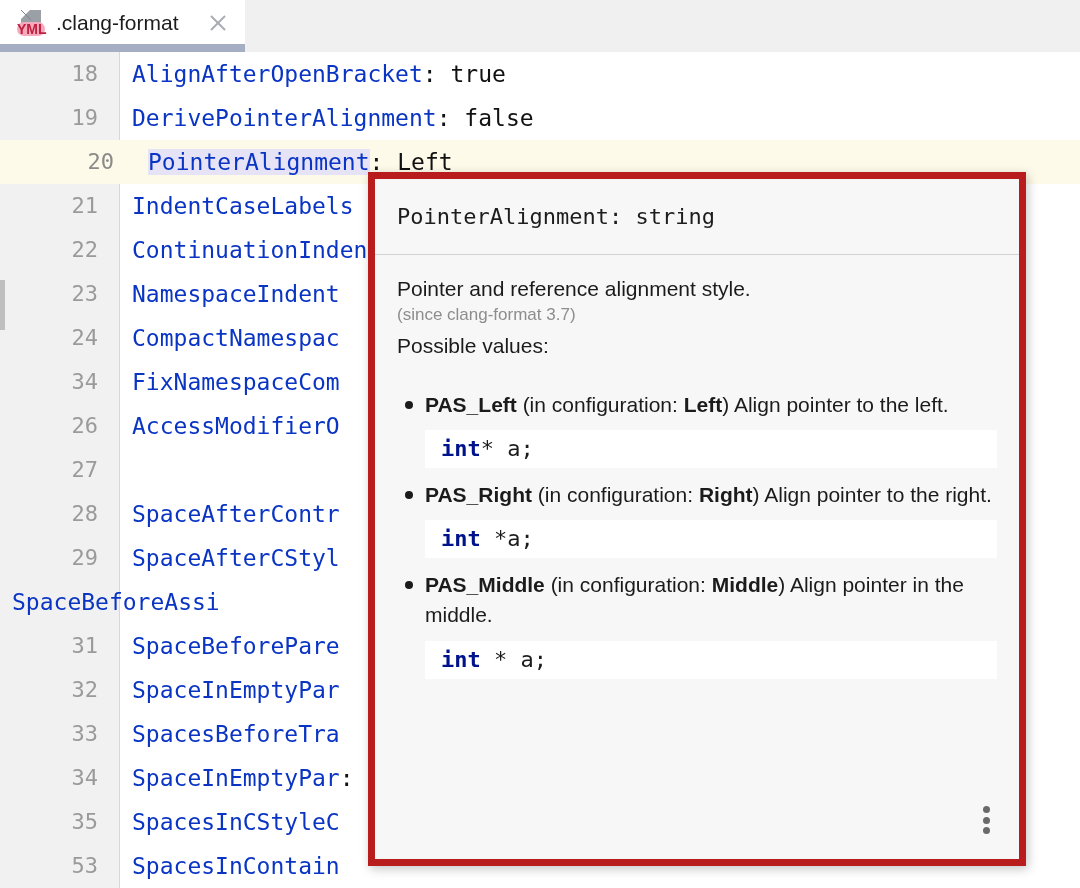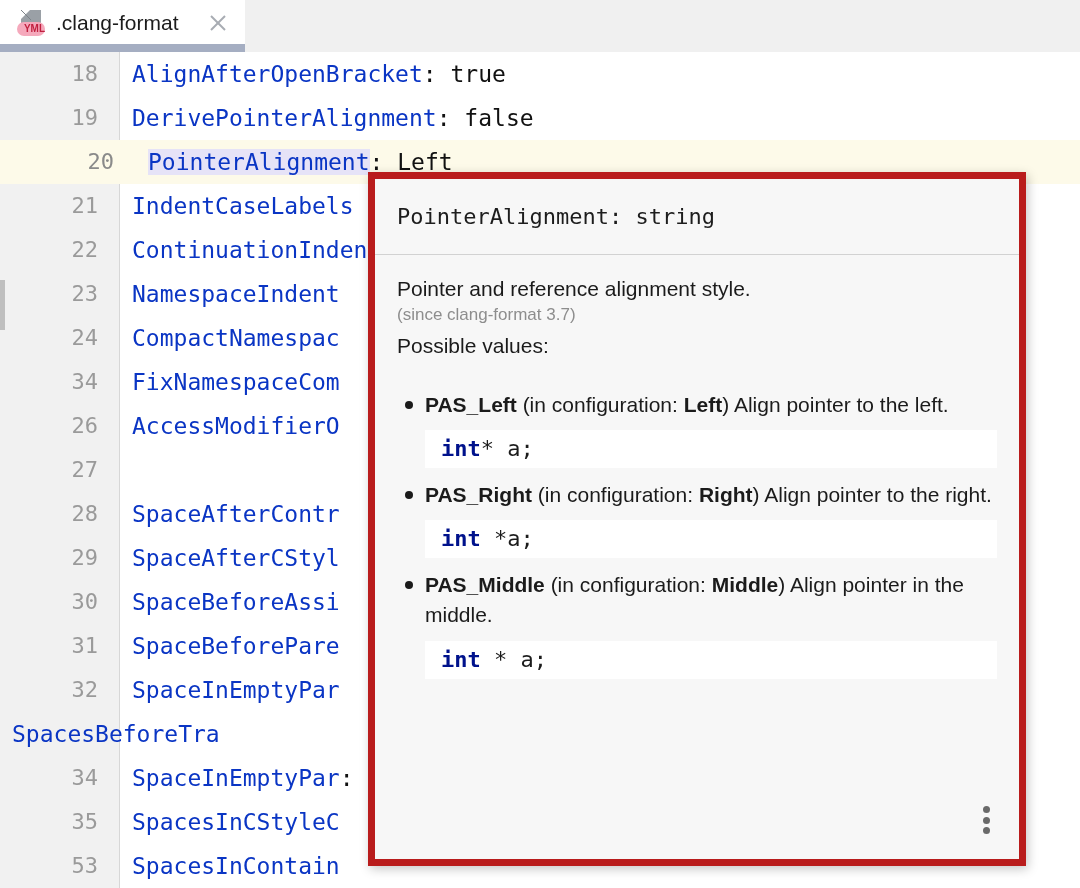--- a/index.html
+++ b/index.html
@@ -47,21 +47,21 @@
     position: absolute; left: 5px; top: 2px;
     width: 10px; height: 10px;
     border-left: 0; border-top: 0;
     background: linear-gradient(to bottom left, transparent 49.5%, #7c8288 49.5%, #7c8288 52%, transparent 52%);
   }
   .tab-icon .badge {
     position: absolute; left: 1px; top: 14px;
     width: 28px; height: 14px;
     background: #f5a9bc;
     color: #c0203f;
-    font-size: 10px;
+    font-size: 14px;
     font-weight: bold;
     letter-spacing: 0px;
     line-height: 14px;
     text-align: right;
     font-family: "Liberation Sans", sans-serif;
     border-radius: 7px;
   }
   .tab-title {
     font-size: 21px;
     color: #1c1c1c;
@@ -303,32 +303,32 @@
         </div>
         <div class="line">
           <span class="num">28</span>
           <span class="code"><span class="key">SpaceAfterContr</span></span>
         </div>
         <div class="line">
           <span class="num">29</span>
           <span class="code"><span class="key">SpaceAfterCStyl</span></span>
         </div>
         <div class="line">
-          <span class="num">30</span>
           <span class="code"><span class="key">SpaceBeforeAssi</span></span>
         </div>
         <div class="line">
           <span class="num">31</span>
           <span class="code"><span class="key">SpaceBeforePare</span></span>
         </div>
         <div class="line">
           <span class="num">32</span>
           <span class="code"><span class="key">SpaceInEmptyPar</span></span>
         </div>
         <div class="line">
+          <span class="num">33</span>
           <span class="code"><span class="key">SpacesBeforeTra</span></span>
         </div>
         <div class="line">
           <span class="num">34</span>
           <span class="code"><span class="key">SpaceInEmptyPar</span><span>:</span></span>
         </div>
         <div class="line">
           <span class="num">35</span>
           <span class="code"><span class="key">SpacesInCStyleC</span></span>
         </div>

